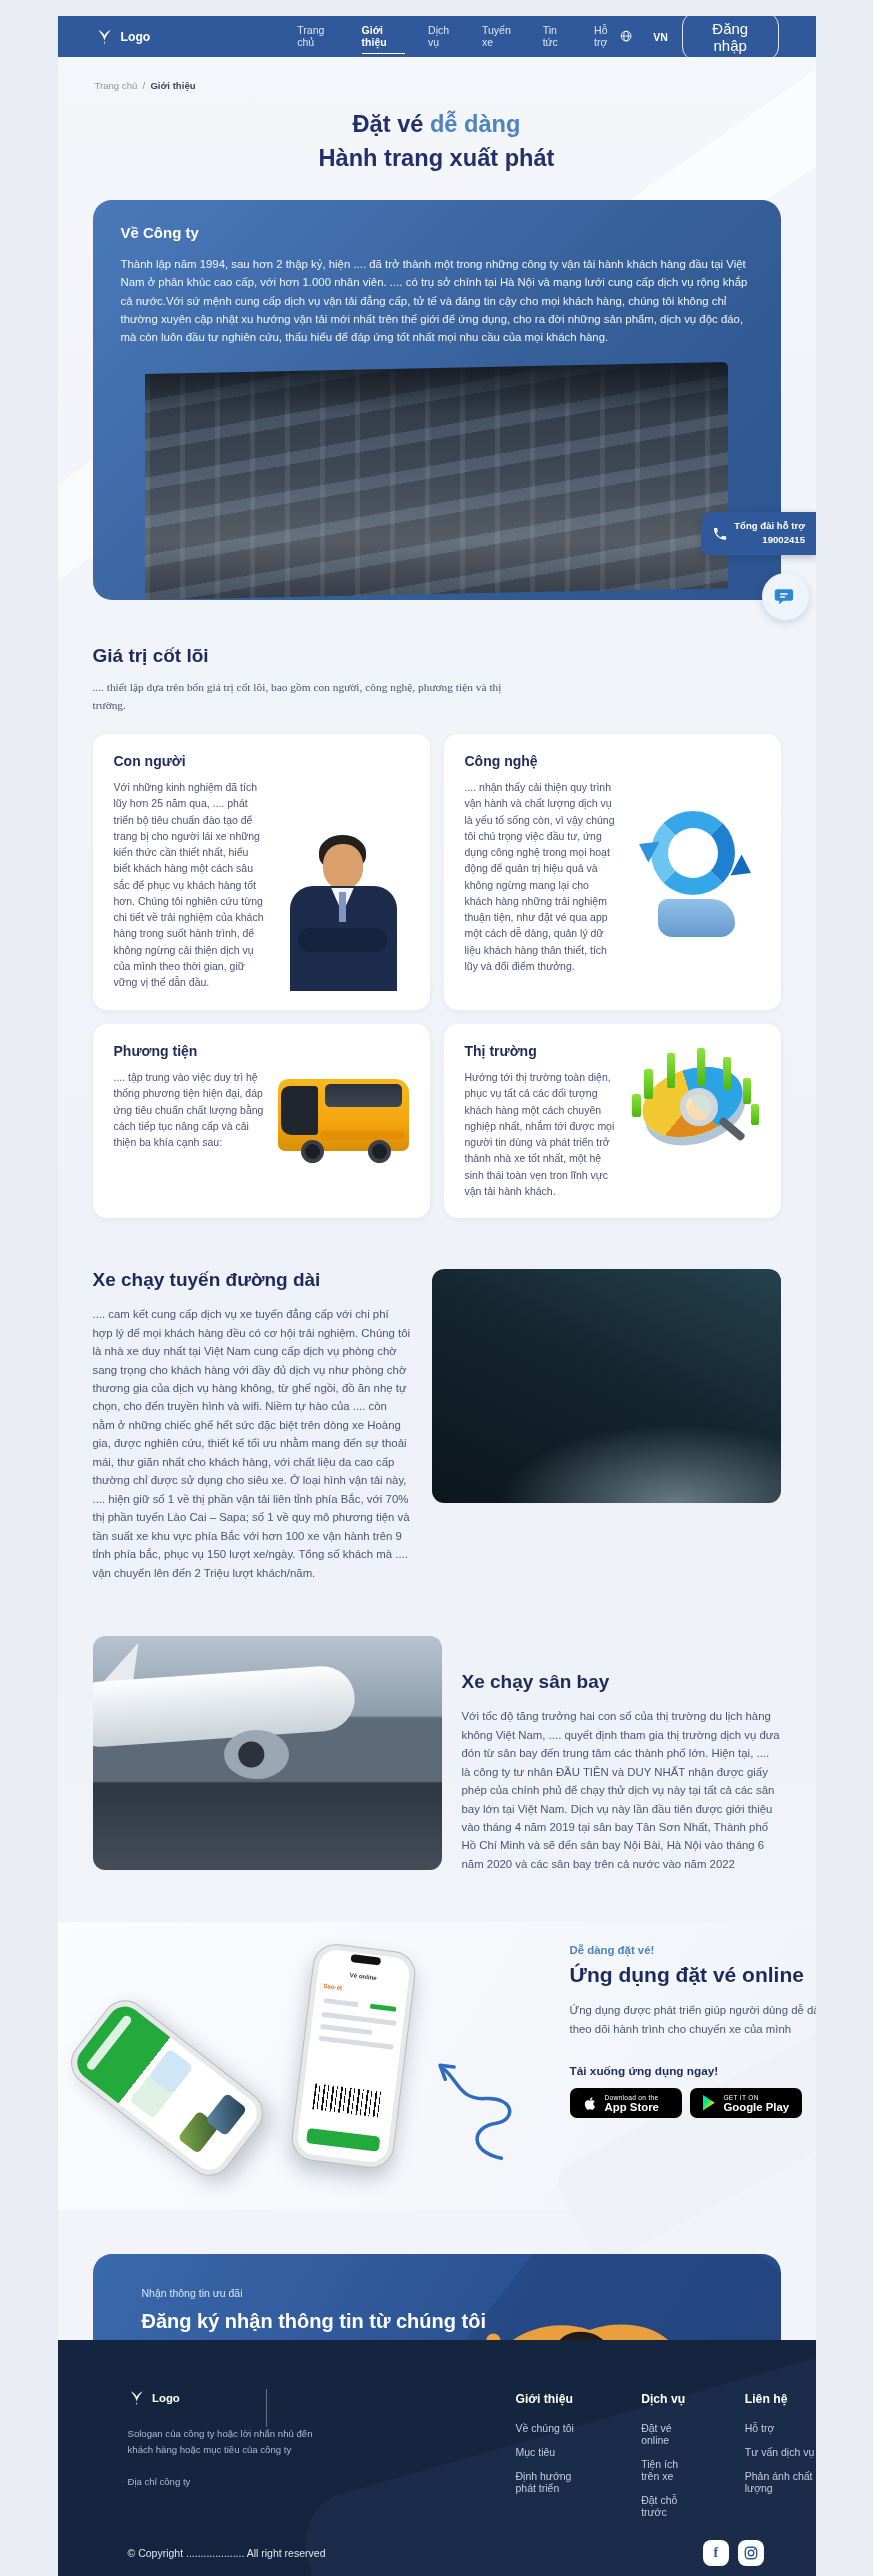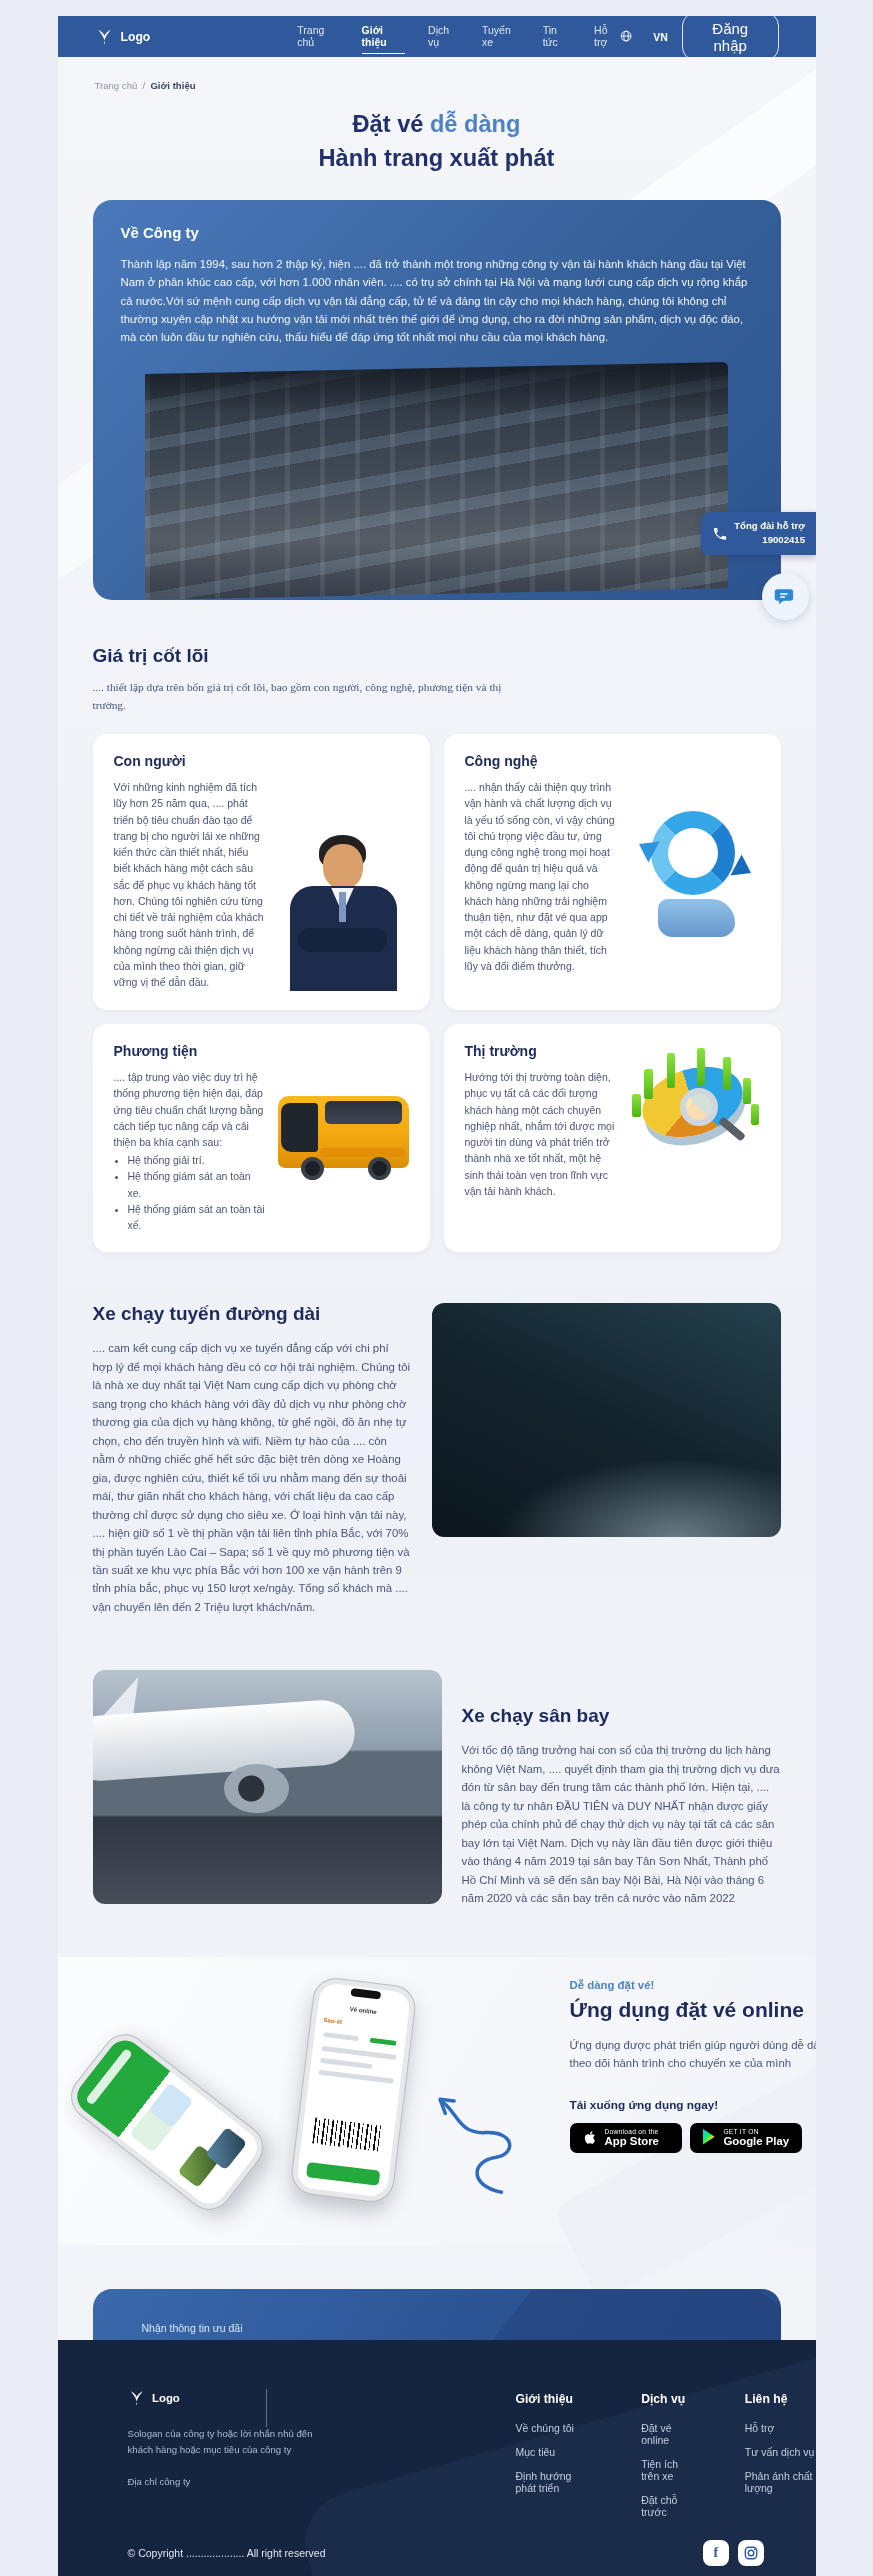--- a/index.html
+++ b/index.html
@@ -286,25 +286,20 @@
               <div class="ring-arrow2"></div>
               <div class="hand"></div>
             </div>
         </div>
       </div>
 
       <div class="vcard">
         <div class="vtext">
           <h3>Phương tiện</h3>
           <p>.... tập trung vào việc duy trì hệ thống phương tiện hiện đại, đáp ứng tiêu chuẩn chất lượng bằng cách tiếp tục nâng cấp và cải thiện ba khía cạnh sau:</p>
-          <ul>
-            <li>Hệ thống giải trí.</li>
-            <li>Hệ thống giám sát an toàn xe.</li>
-            <li>Hệ thống giám sát an toàn tài xế.</li>
-          </ul>
         </div>
         <div class="vfig">
           <div class="bus">
               <div class="body"></div>
               <div class="shield"></div>
               <div class="winds"></div>
               <div class="stripe"></div>
               <div class="w1"></div>
               <div class="w2"></div>
             </div>

